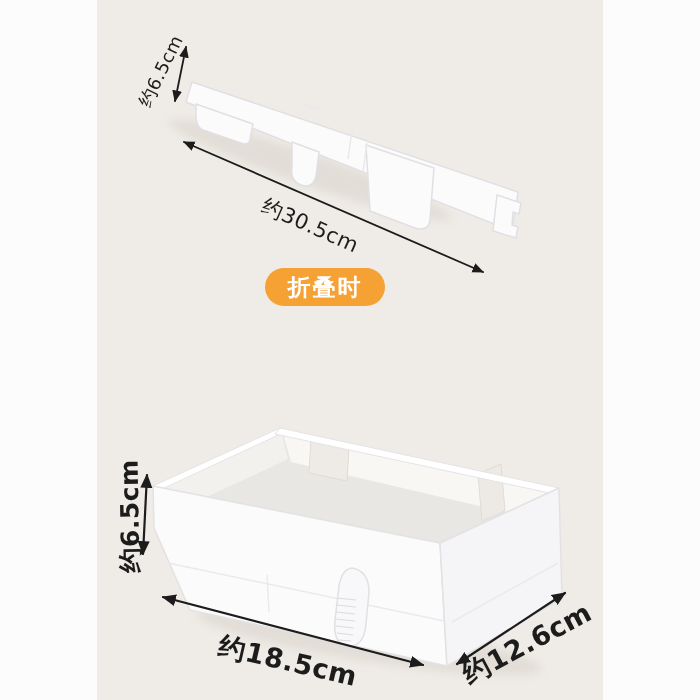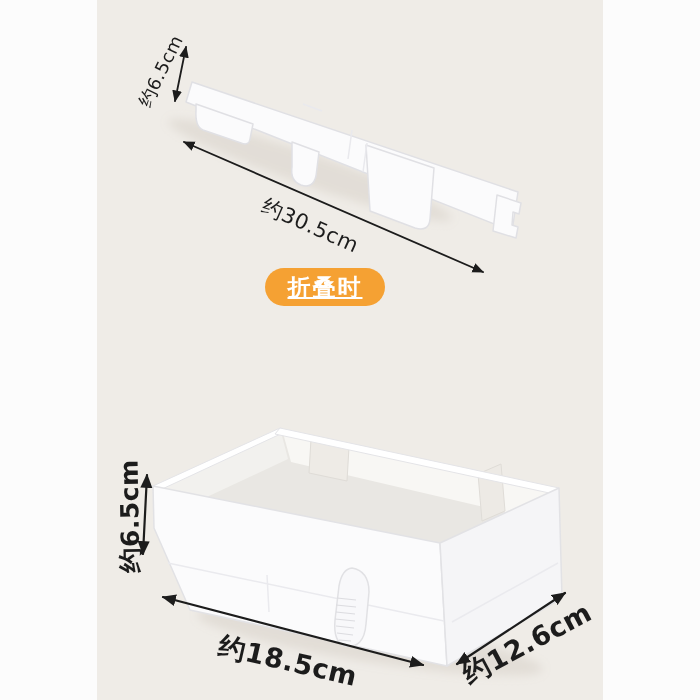--- a/index.html
+++ b/index.html
@@ -63,21 +63,20 @@
     position:absolute;
     left:265px; top:268px;
     width:120px; height:38px;
     background:#f5a133;
     border-radius:19px;
     display:flex; align-items:center; justify-content:center;
     color:#ffffff;
     font-size:23px;
     font-weight:700;
     letter-spacing:2px;
-    text-decoration:underline;
   }
 </style>
 </head>
 <body>
 
 <div class="canvas">
 
   <div class="content-area"></div>
 
   <svg class="scene" width="700" height="700" viewBox="0 0 700 700" xmlns="http://www.w3.org/2000/svg">

